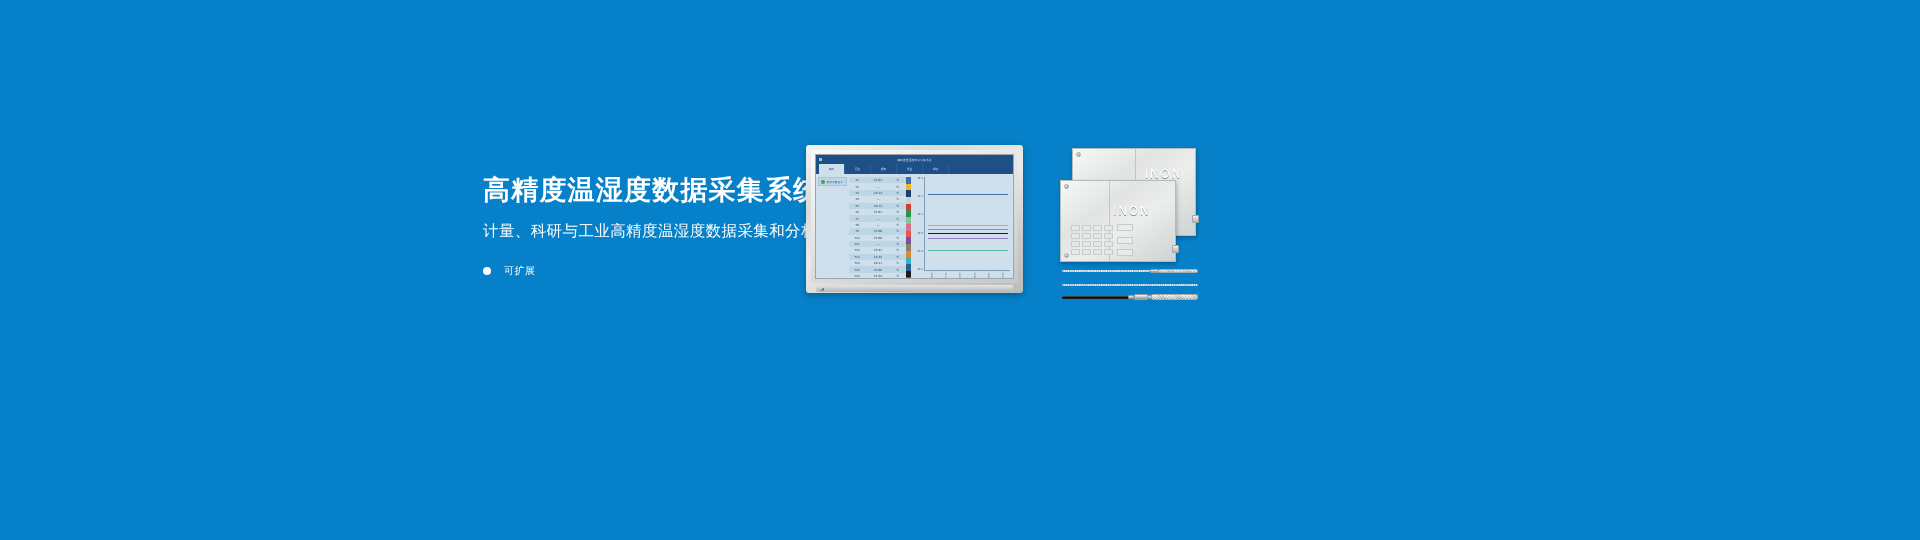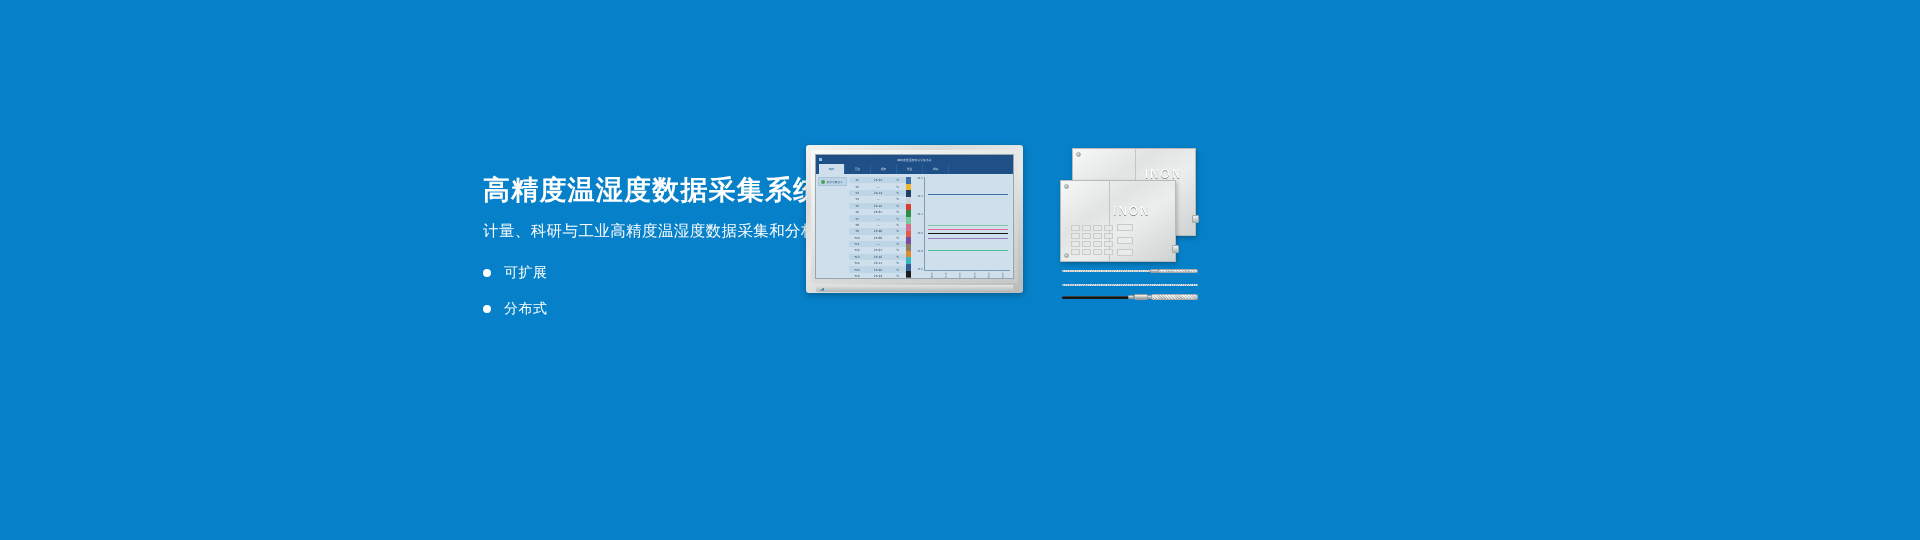--- a/index.html
+++ b/index.html
@@ -28,21 +28,21 @@
   }
   .bullets { margin-top:22px; }
   .bullet {
     display:flex; align-items:center; margin-bottom:18px;
   }
   .bullet-dot {
     width:8px; height:8px; border-radius:50%;
     background:#ffffff; margin-right:13px; flex:0 0 auto;
   }
   .bullet-label {
-    font-size:14px; color:#ffffff; letter-spacing:0.5px; white-space:nowrap;
+    font-size:10px; color:#ffffff; letter-spacing:0.5px; white-space:nowrap;
   }
 
   
   .monitor {
     position:absolute; left:806px; top:145px; width:217px; height:148px;
   }
   .monitor-shell {
     position:absolute; inset:0;
     background:linear-gradient(155deg,#f2f3f3 0%,#d9dbdb 26%,#e9eaea 48%,#c9cbcb 78%,#b9bcbc 100%);
     border-radius:3px;
@@ -230,24 +230,20 @@
 
   <div class="copy">
     <div class="title">高精度温湿度数据采集系统</div>
 
     <div class="subtitle">计量、科研与工业高精度温湿度数据采集和分析整体解决方案</div>
 
     <div class="bullets">
       <div class="bullet">
         <span class="bullet-dot"></span>
         <span class="bullet-label">可扩展</span>
-      </div>
-      <div class="bullet">
-        <span class="bullet-dot"></span>
-        <span class="bullet-label">分布式</span>
       </div>
     </div>
   </div>
 
   <div class="monitor">
     <div class="monitor-shell">
       <div class="monitor-inner-bezel">
         <div class="screen">
 
           <div class="sw-titlebar">

